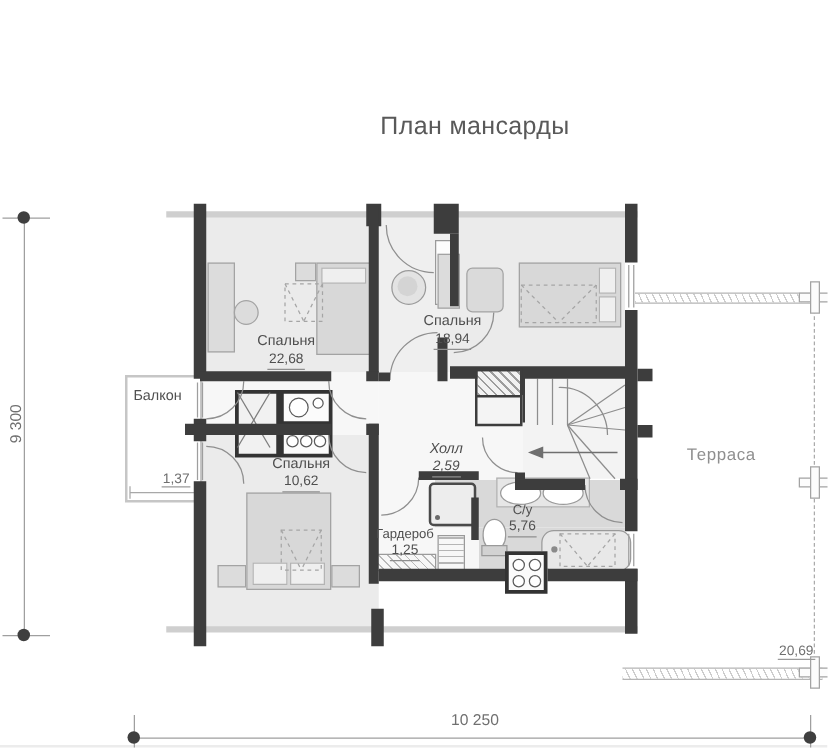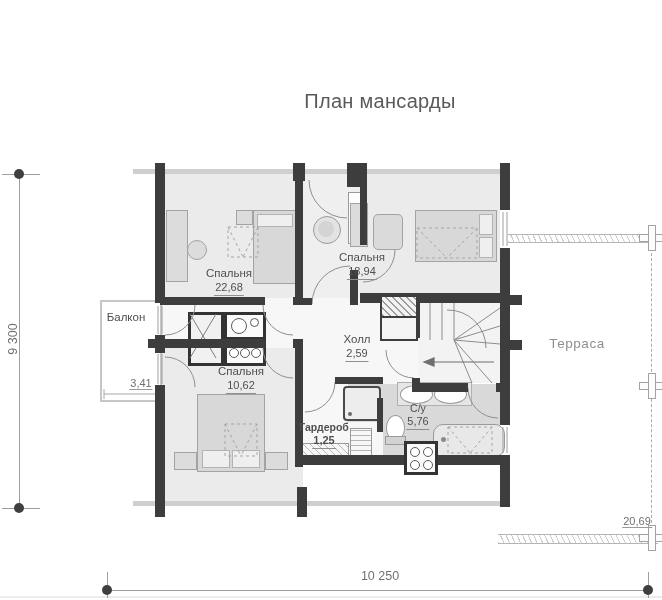--- a/index.html
+++ b/index.html
@@ -257,39 +257,39 @@
   <span class="area">22,68</span>
 </div>
 <div class="lbl" style="left:362px;top:250px;">
   <span>Спальня</span><br>
   <span class="area">18,94</span>
 </div>
 <div class="lbl" style="left:241px;top:364px;">
   <span>Спальня</span><br>
   <span class="area">10,62</span>
 </div>
-<div class="lbl" style="left:357px;top:332px;">
+<div class="lbl" style="left:357px;top:352px;font-style:italic;">
   <span>Холл</span><br>
   <span class="area">2,59</span>
 </div>
 <div class="lbl lbl-sm" style="left:418px;top:402px;">
   <span>С/у</span><br>
   <span class="area">5,76</span>
 </div>
-<div class="lbl lbl-sm" style="left:324px;top:421px;font-weight:bold;">
+<div class="lbl lbl-sm" style="left:324px;top:421px;">
   <span>Гардероб</span><br>
   <span class="area">1,25</span>
 </div>
 <div class="lbl" style="left:126px;top:310px;">
   <span>Балкон</span>
 </div>
 <div class="num" style="left:141px;top:377px;">
-  <span class="area">3,41</span>
-</div>
-<div class="lbl lbl-terr" style="left:577px;top:336px;">
+  <span class="area">1,37</span>
+</div>
+<div class="lbl lbl-terr" style="left:577px;top:356px;">
   <span>Терраса</span>
 </div>
 <div class="num" style="left:637px;top:515px;">
   <span class="area">20,69</span>
 </div>
 
 <div class="dim" style="left:19px;top:174px;width:1px;height:334px;"></div>
 <div class="dim" style="left:2px;top:174px;width:38px;height:1px;"></div>
 <div class="dim" style="left:2px;top:508px;width:38px;height:1px;"></div>
 <div class="dot" style="left:14px;top:169px;"></div>

